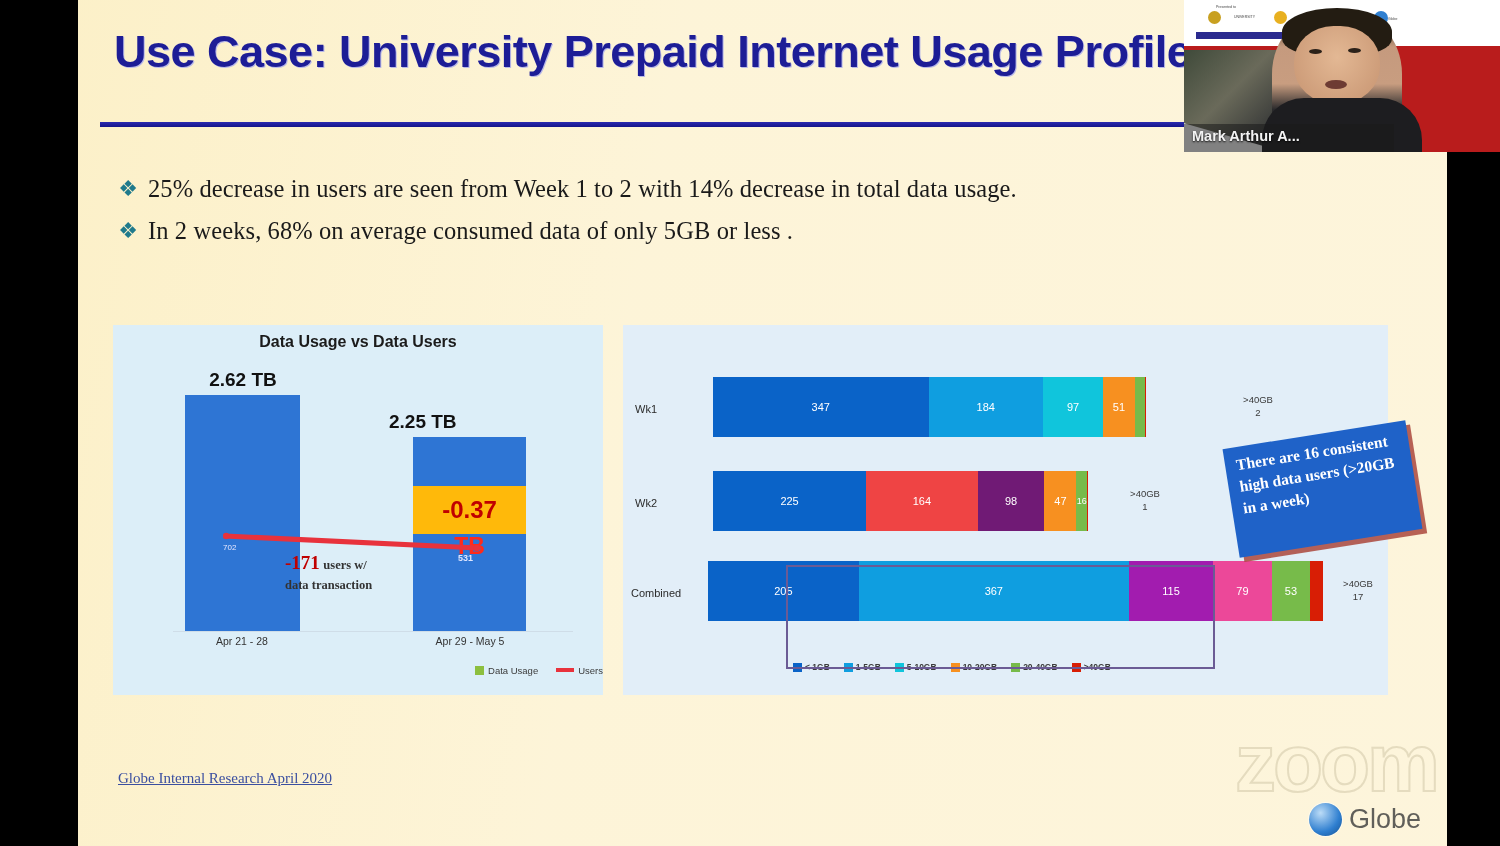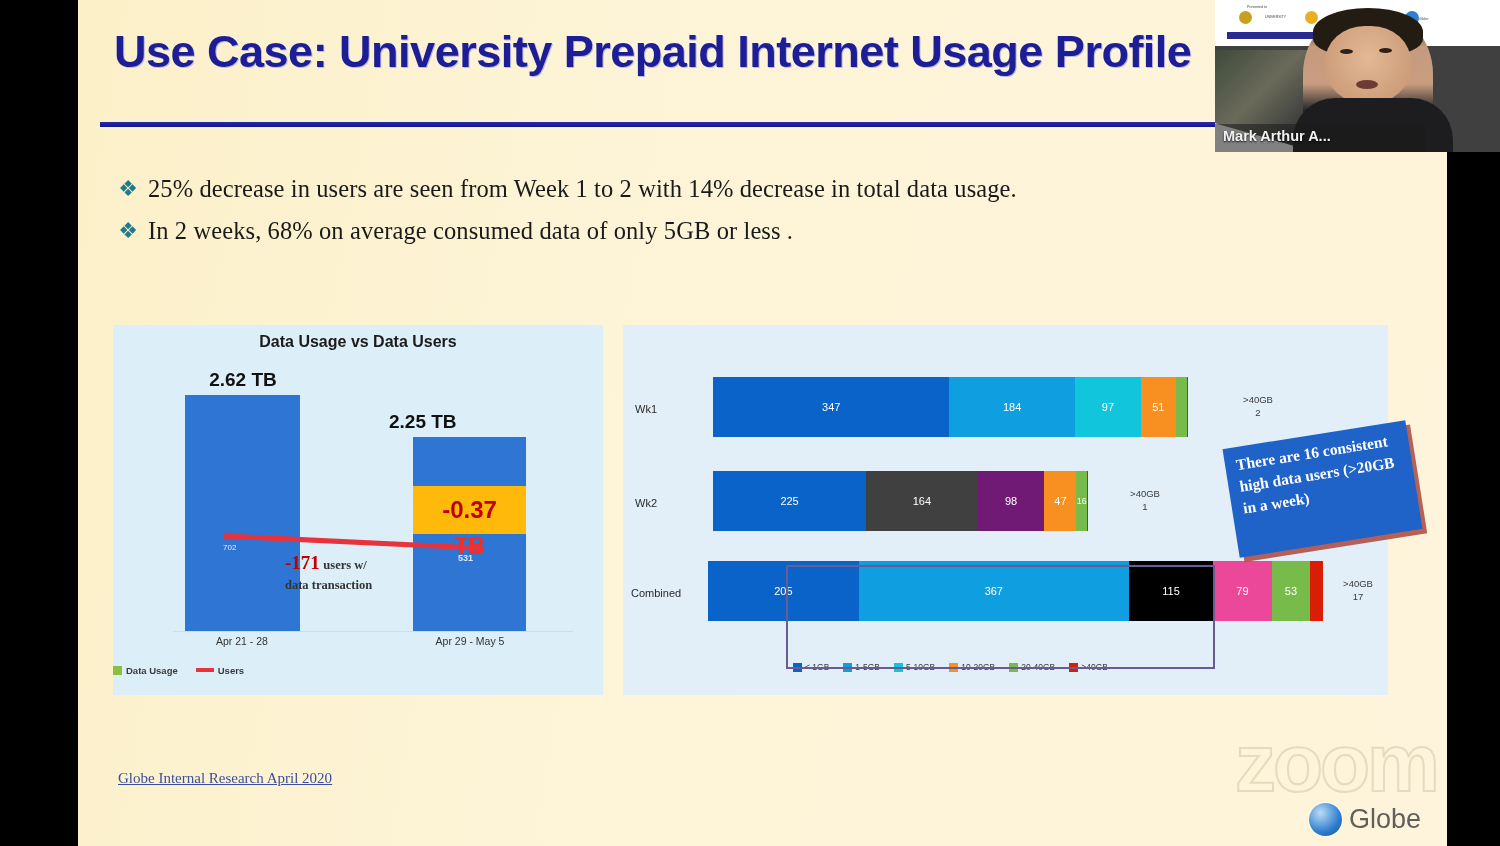--- a/index.html
+++ b/index.html
@@ -54,32 +54,32 @@
   #p2lbl{position:absolute;left:345px;top:228px;font-size:9px;color:#dfe6ff;font-weight:bold;z-index:5;}
   #annot{position:absolute;left:172px;top:228px;width:160px;z-index:5;
     font-size:14px;color:#b00000;line-height:20px;font-weight:bold;
     font-family:"Liberation Serif",serif;}
   #annot .sm{font-size:12.5px;color:#333;font-weight:bold;}
   #annot .big{font-size:19px;color:#c00000;}
   .axlbl{position:absolute;top:310px;font-size:10.5px;color:#333;text-align:center;}
   #ax1{left:49px;width:160px;} #ax2{left:277px;width:160px;}
   #laxis{position:absolute;left:60px;top:306px;width:400px;height:1px;background:#cfdde8;}
   #llegend{position:absolute;left:0;top:340px;width:100%;display:flex;
-    justify-content:flex-start;gap:18px;align-items:center;font-size:9.5px;color:#3b3b3b;font-weight:bold;}
+    justify-content:flex-end;gap:18px;align-items:center;font-size:9.5px;color:#3b3b3b;}
   .lgsw{width:9px;height:9px;background:#8cbf3f;display:inline-block;margin-right:4px;vertical-align:-1px;}
   .lgline{width:18px;height:4px;background:#e8323c;display:inline-block;margin-right:4px;vertical-align:2px;}
 
   
   .rowlabel{position:absolute;font-size:11px;color:#2b2b2b;width:70px;text-align:left;}
   .stack{position:absolute;height:60px;display:flex;}
   .seg{display:flex;align-items:center;justify-content:center;
        font-size:11px;color:#fff;overflow:hidden;}
   .overflag{position:absolute;text-align:center;font-size:9.5px;color:#3a3a3a;line-height:13px;}
   #rlegend{position:absolute;left:170px;top:337px;width:580px;display:flex;
-    gap:14px;align-items:center;font-size:8.5px;color:#3a3a3a;}
+    gap:14px;align-items:center;font-size:8.5px;color:#3a3a3a;font-weight:bold;}
   .rlg{display:flex;align-items:center;gap:3px;}
   .rsw{width:9px;height:9px;display:inline-block;}
   #selbox{position:absolute;left:163px;top:240px;width:425px;height:100px;
     border:2px solid #6b5b95;z-index:6;}
 
   
   #callout{position:absolute;left:1152px;top:434px;width:185px;height:110px;
     background:#1f62c8;transform:rotate(-9deg);z-index:7;
     box-shadow:4px 5px 0 rgba(170,70,60,.85);}
   #callout .ctxt{position:absolute;left:11px;top:7px;width:170px;
@@ -96,22 +96,22 @@
     font-weight:bold;color:transparent;letter-spacing:-3px;z-index:4;
     -webkit-text-stroke:2px rgba(215,205,175,.75);opacity:.85;}
   #globewm{position:absolute;right:26px;bottom:10px;display:flex;
     align-items:center;gap:7px;z-index:5;}
   #globewm .gtxt{font-size:27px;color:#3a3a3a;font-weight:500;opacity:.8;}
   .globeball{width:33px;height:33px;border-radius:50%;
     background:radial-gradient(circle at 35% 30%,#bcdcf7,#2f7fd0 60%,#15508f);
     box-shadow:0 0 0 1px rgba(255,255,255,.5);}
 
   
-  #cam{position:absolute;right:0;top:0;width:285px;height:152px;
-       background:#404040;overflow:hidden;z-index:20;}
+  #cam{position:absolute;right:0;top:0;width:316px;height:152px;
+       background:#b91c1c;overflow:hidden;z-index:20;}
   #camtop{position:absolute;left:0;top:0;width:100%;height:46px;background:#fff;}
   #camslide{position:absolute;left:4px;top:3px;width:260px;height:44px;}
   .mini{position:absolute;font-size:3.5px;color:#444;}
   #camband{position:absolute;left:12px;top:32px;width:90px;height:7px;
     background:#2a2a8f;}
   #camperson{position:absolute;left:88px;top:10px;width:130px;height:142px;
     background:linear-gradient(180deg,#2c2418 0%,#6e5a44 14%,#c59a7e 26%,
       #c89d80 52%,#2a2a2c 70%,#1c1c1e 100%);
     border-radius:45% 45% 0 0;}
   #camhair{position:absolute;left:98px;top:8px;width:110px;height:48px;
@@ -191,21 +191,21 @@
         </span>
         <span>
           <span class="lgline"></span><span>Users</span>
         </span>
       </div>
     </div>
 
     <div class="panel" id="panelR">
 
       <div class="rowlabel" style="left:12px;top:78px;">Wk1</div>
-      <div class="stack" id="stack0" style="left:90px;top:52px;width:475px;">
+      <div class="stack" id="stack0" style="left:90px;top:52px;width:433px;">
           <div class="seg" style="flex: 347 0 0px; background: rgb(10, 99, 200);">
             <span>347</span>
           </div>
           <div class="seg" style="flex: 184 0 0px; background: rgb(15, 158, 224);">
             <span>184</span>
           </div>
           <div class="seg" style="flex: 97 0 0px; background: rgb(16, 197, 220);">
             <span>97</span>
           </div>
           <div class="seg" style="flex: 51 0 0px; background: rgb(247, 144, 32);">
@@ -217,21 +217,21 @@
       <div class="overflag" style="left:600px;top:68px;width:70px;">
         <div>&gt;40GB</div>
         <div>2</div>
       </div>
 
       <div class="rowlabel" style="left:12px;top:172px;">Wk2</div>
       <div class="stack" id="stack1" style="left:90px;top:146px;width:375px;">
           <div class="seg" style="flex: 225 0 0px; background: rgb(10, 99, 200);">
             <span>225</span>
           </div>
-          <div class="seg" style="flex: 164 0 0px; background: #404040;">
+          <div class="seg" style="flex: 164 0 0px; background: #ef4444;">
             <span>164</span>
           </div>
           <div class="seg" style="flex: 98 0 0px; background: #701a75;">
             <span>98</span>
           </div>
           <div class="seg" style="flex: 47 0 0px; background: rgb(247, 144, 32);">
             <span>47</span>
           </div>
           <div class="seg" style="flex: 16 0 0px; background: rgb(119, 187, 74);">
             <span style="font-size: 9px;">16</span>
@@ -244,21 +244,21 @@
       </div>
 
       <div class="rowlabel" style="left:8px;top:262px;">Combined</div>
       <div class="stack" id="stack2" style="left:85px;top:236px;width:615px;">
           <div class="seg" style="flex: 205 0 0px; background: rgb(10, 99, 200);">
             <span>205</span>
           </div>
           <div class="seg" style="flex: 367 0 0px; background: rgb(15, 158, 224);">
             <span>367</span>
           </div>
-          <div class="seg" style="flex: 115 0 0px; background: #000000;">
+          <div class="seg" style="flex: 115 0 0px; background: #a21caf;">
             <span>115</span>
           </div>
           <div class="seg" style="flex: 79 0 0px; background: #ec4899;">
             <span>79</span>
           </div>
           <div class="seg" style="flex: 53 0 0px; background: rgb(119, 187, 74);">
             <span>53</span>
           </div>
           <div class="seg" style="flex: 17 0 0px; background: rgb(216, 30, 5);"></div>
         </div>

